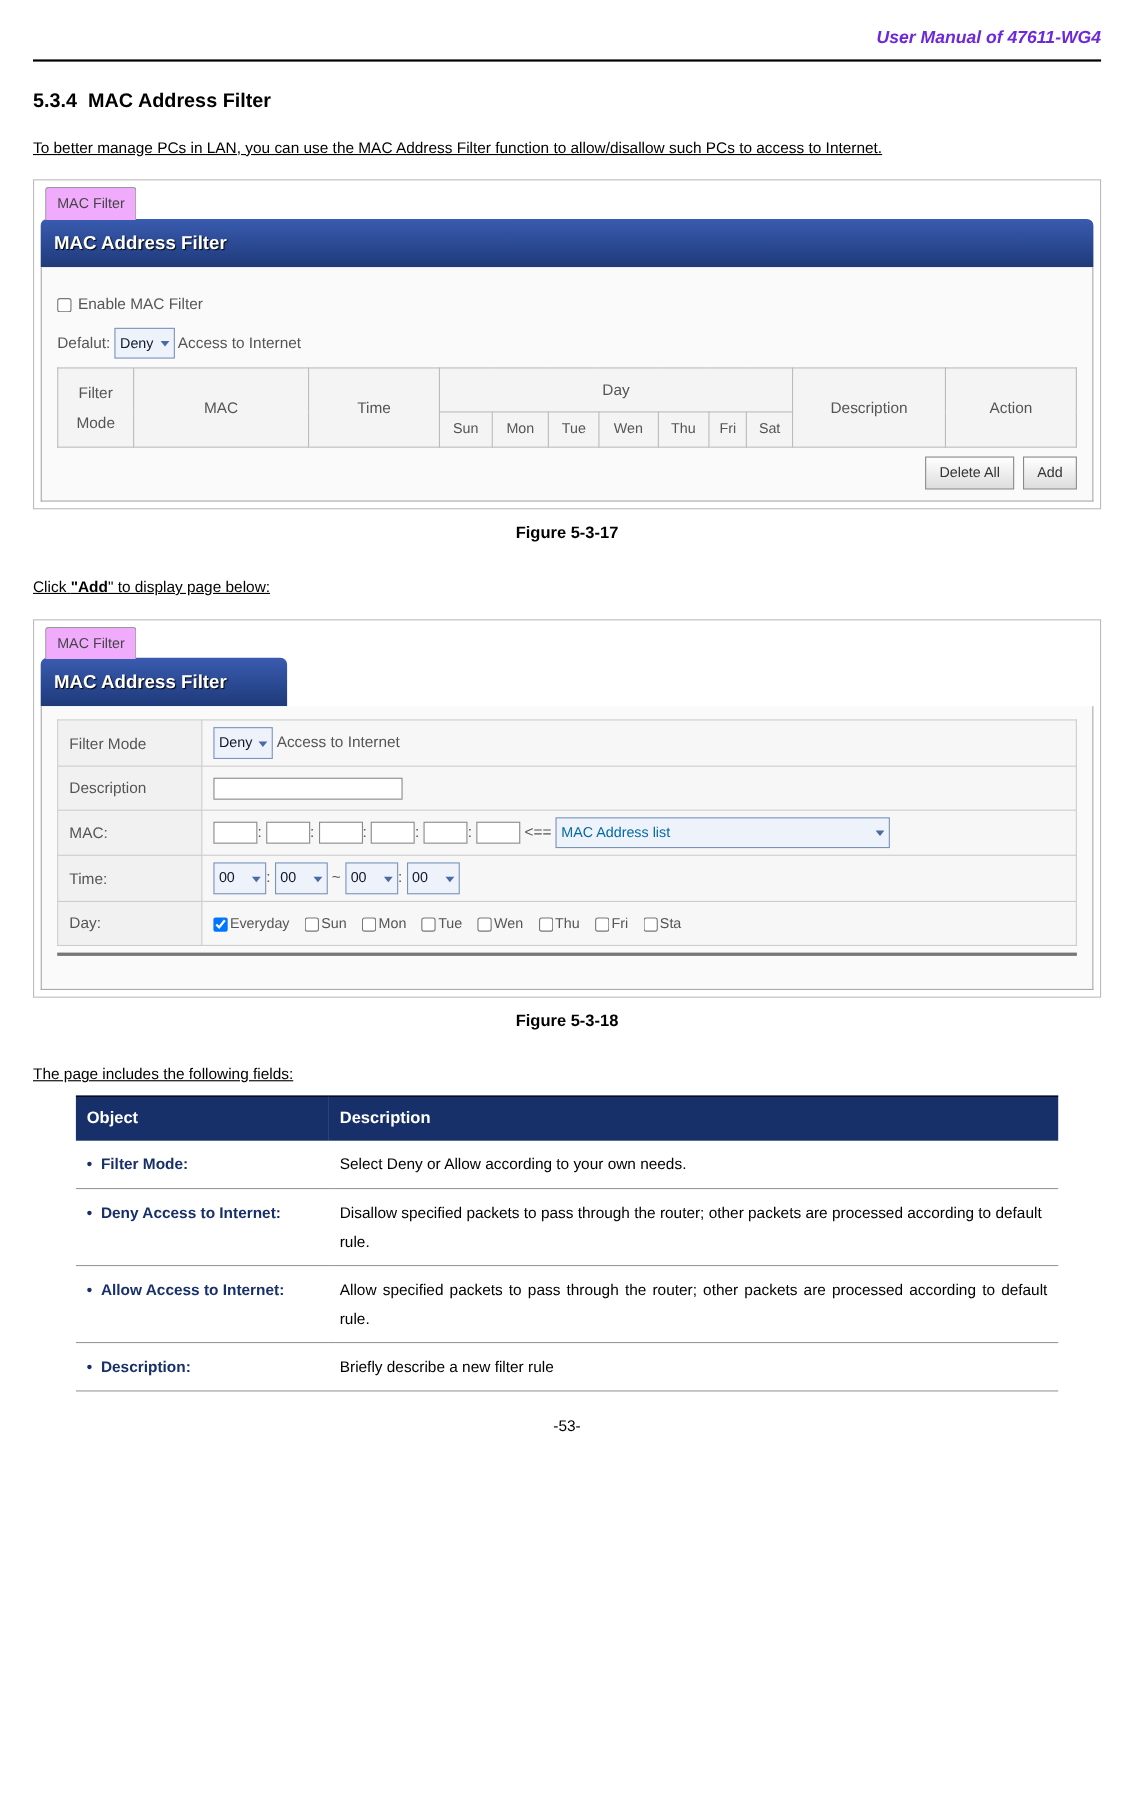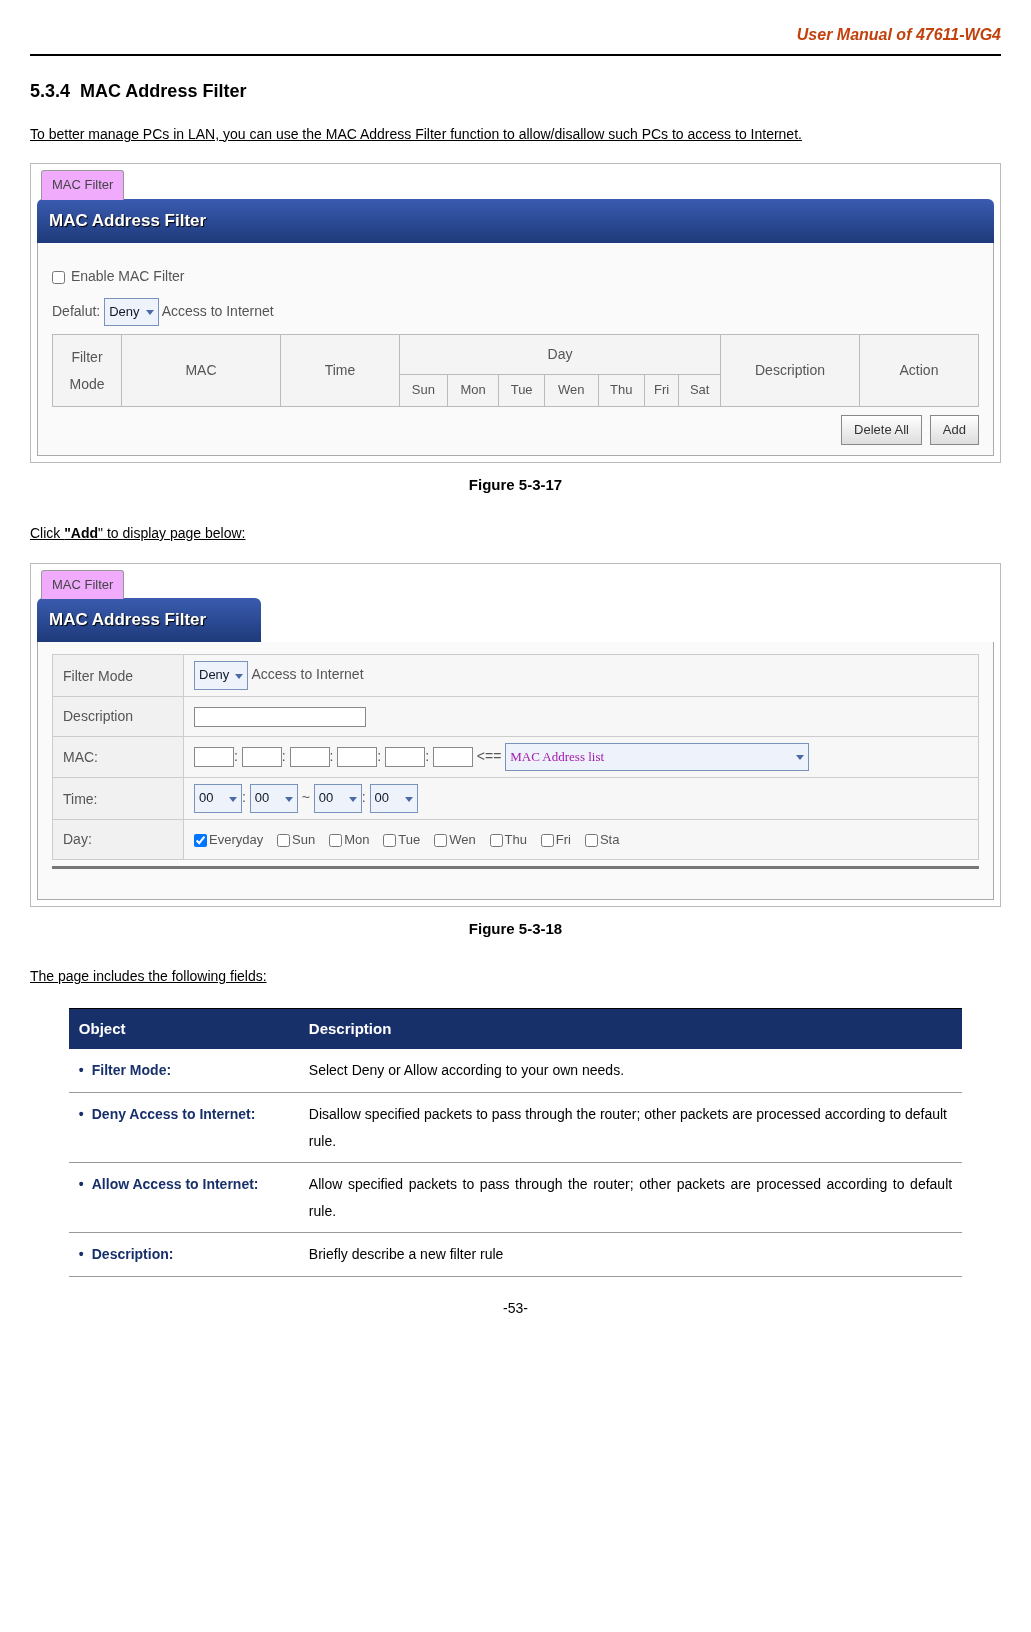--- a/index.html
+++ b/index.html
@@ -6,21 +6,21 @@
     font-family: Arial, Helvetica, sans-serif;
     font-size: 14px;
     color: #000;
     margin: 0;
     padding: 20px 30px;
     width: 1031px;
     box-sizing: border-box;
     line-height: 1.9;
   }
   .header-title {
-    color: #c2410c;
+    color: #6d28d9;
     font-style: italic;
     font-weight: bold;
     text-align: right;
     font-size: 16px;
     border-bottom: 2px solid #000;
     padding-bottom: 4px;
     margin-bottom: 18px;
   }
   .section-heading {
     font-weight: bold;
@@ -243,21 +243,21 @@
       <tr>
         <td class="lbl">MAC:</td>
         <td>
           <span class="txt w35"></span>:
           <span class="txt w35"></span>:
           <span class="txt w35"></span>:
           <span class="txt w35"></span>:
           <span class="txt w35"></span>:
           <span class="txt w35"></span>
           <span>&lt;==</span>
-          <span class="select w280" style="width:280px; color:#a21caf;font-family:Liberation Serif, serif;">MAC Address list</span>
+          <span class="select w280" style="width:280px; color:#0369a1;">MAC Address list</span>
         </td>
       </tr>
       <tr>
         <td class="lbl">Time:</td>
         <td>
           <span class="select w24">00</span>:
           <span class="select w24">00</span> ~
           <span class="select w24">00</span>:
           <span class="select w24">00</span>
         </td>
@@ -275,21 +275,21 @@
           <span class="cb-wrap"><input type="checkbox" class="cb" style=""><span>Sta</span></span>
         </td>
       </tr>
     </tbody>
       </table>
     <hr class="hr-bold">
   </div>
 </div>
 <div class="fig-caption">Figure 5-3-18</div>
 
-<p class="para" style="margin-bottom:18px;">The page includes the following fields:</p>
+<p class="para" style="margin-bottom:6px;">The page includes the following fields:</p>
 
 <table class="desc-table">
   <tbody>
       <tr>
     <th>Object</th>
     <th>Description</th>
   </tr>
   <tr>
     <td class="obj"><span class="bullet">•</span><span>Filter Mode:</span></td>
     <td>Select Deny or Allow according to your own needs.</td>

